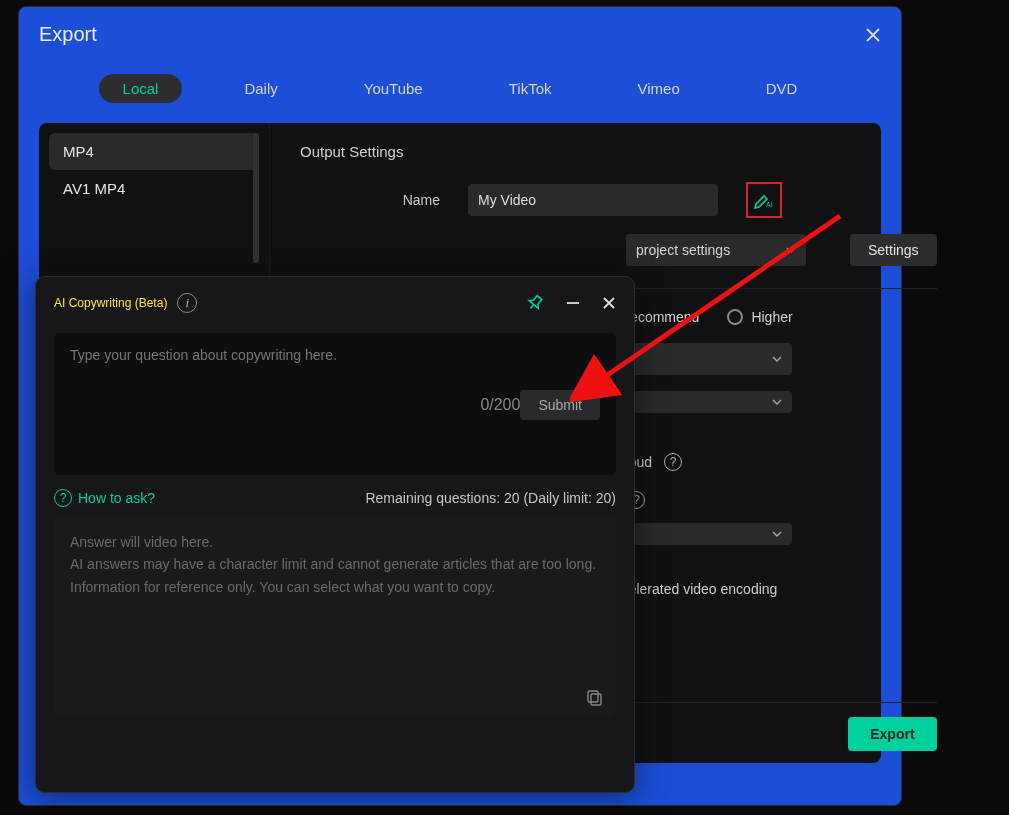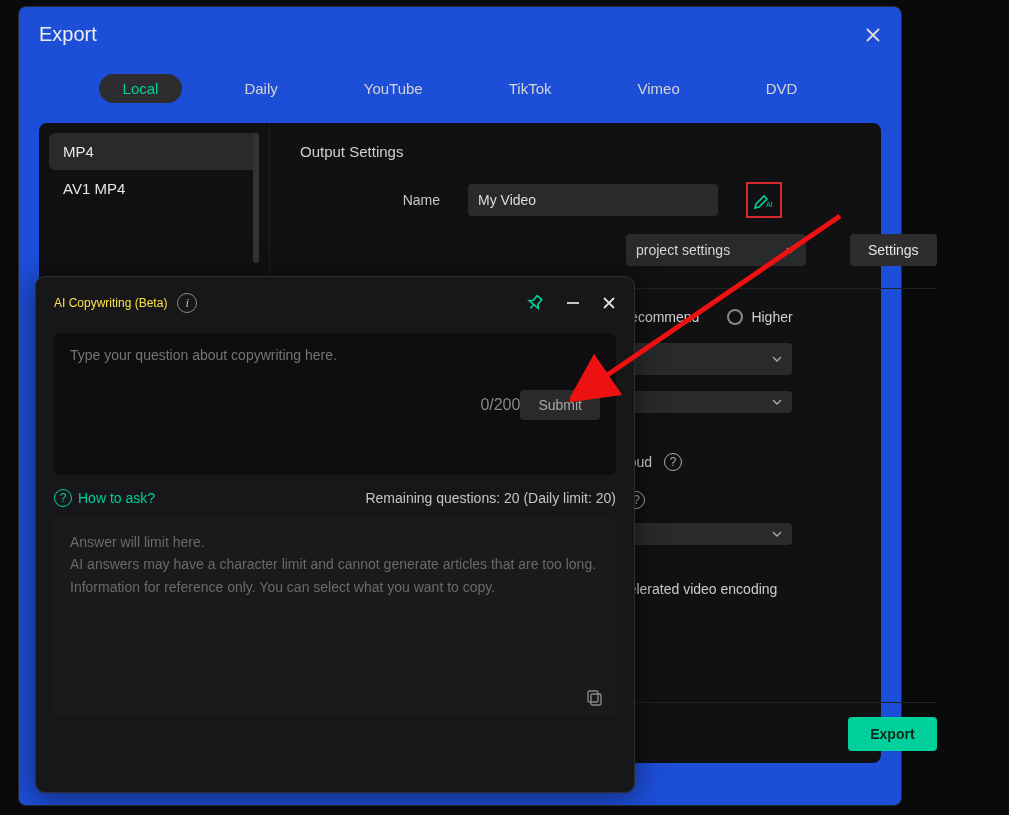--- a/index.html
+++ b/index.html
@@ -233,21 +233,21 @@
 
   <div class="howto">
     <div class="howto-link">
       <span class="qicon" style="border-color:#00d09c;color:#00d09c;">?</span>
       <span>How to ask?</span>
     </div>
     <div class="remain">Remaining questions: 20 (Daily limit: 20)</div>
   </div>
 
   <div class="answer-box">
-    <div>Answer will limit here.</div>
+    <div>Answer will video here.</div>
     <div>AI answers may have a character limit and cannot generate articles that are too long.</div>
     <div>Information for reference only. You can select what you want to copy.</div>
     <div class="copy-btn icon-btn">
       <svg width="18" height="18" viewBox="0 0 18 18">
           <rect x="5" y="5" width="10" height="11" rx="1.5" stroke="#888" stroke-width="1.4" fill="none"></rect>
           <rect x="2" y="2" width="10" height="11" rx="1.5" stroke="#888" stroke-width="1.4" fill="none"></rect>
         </svg>
     </div>
   </div>
 </div>

